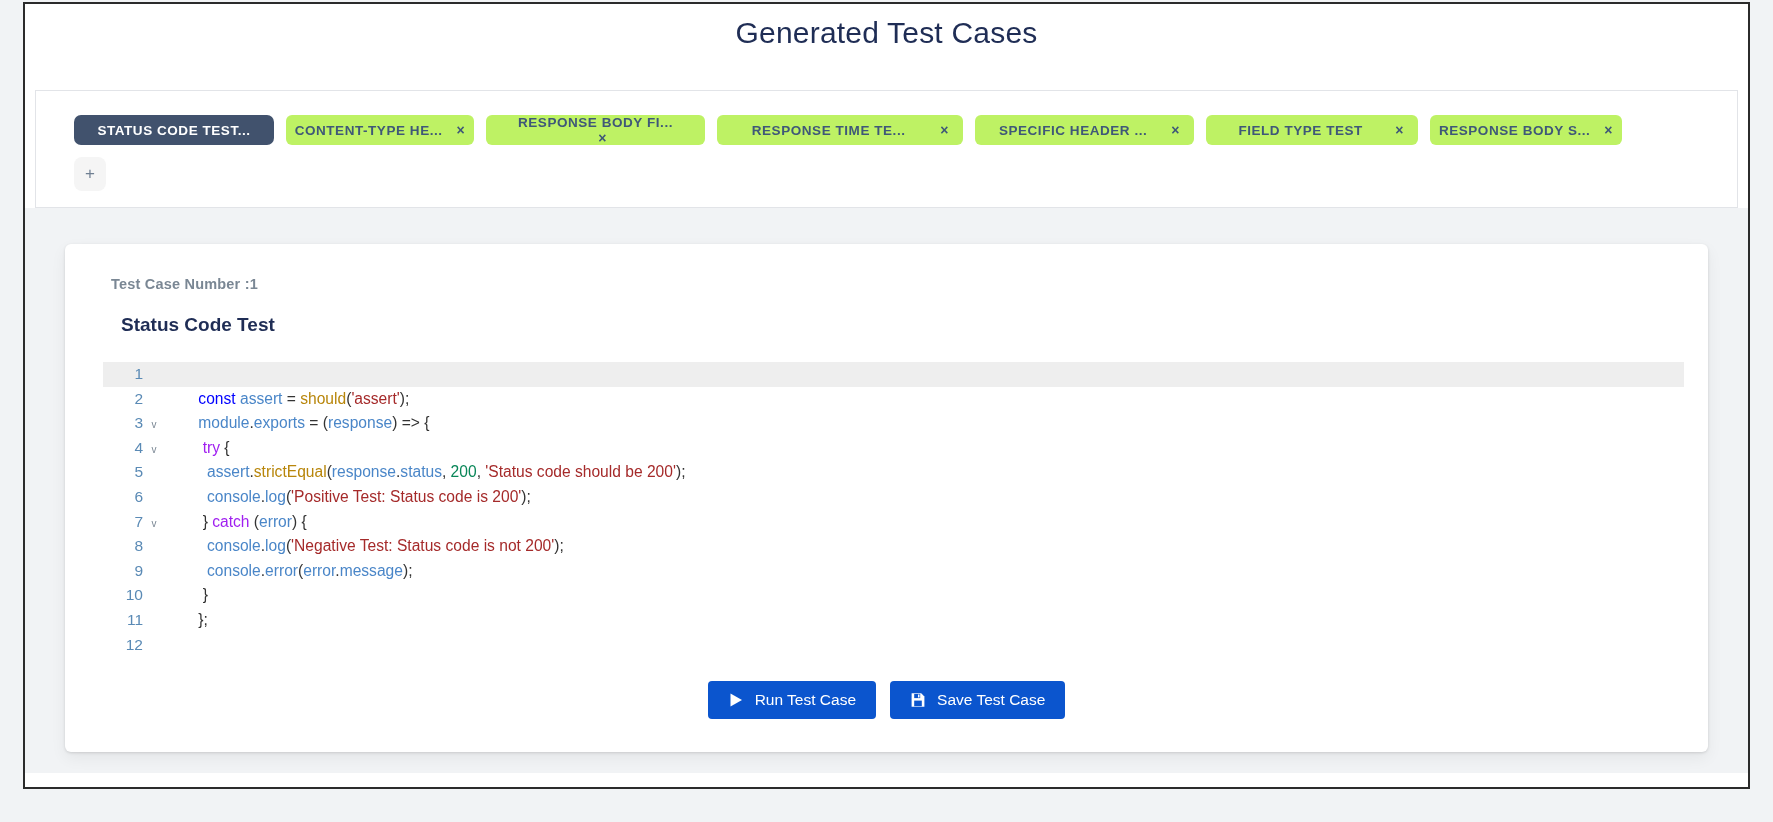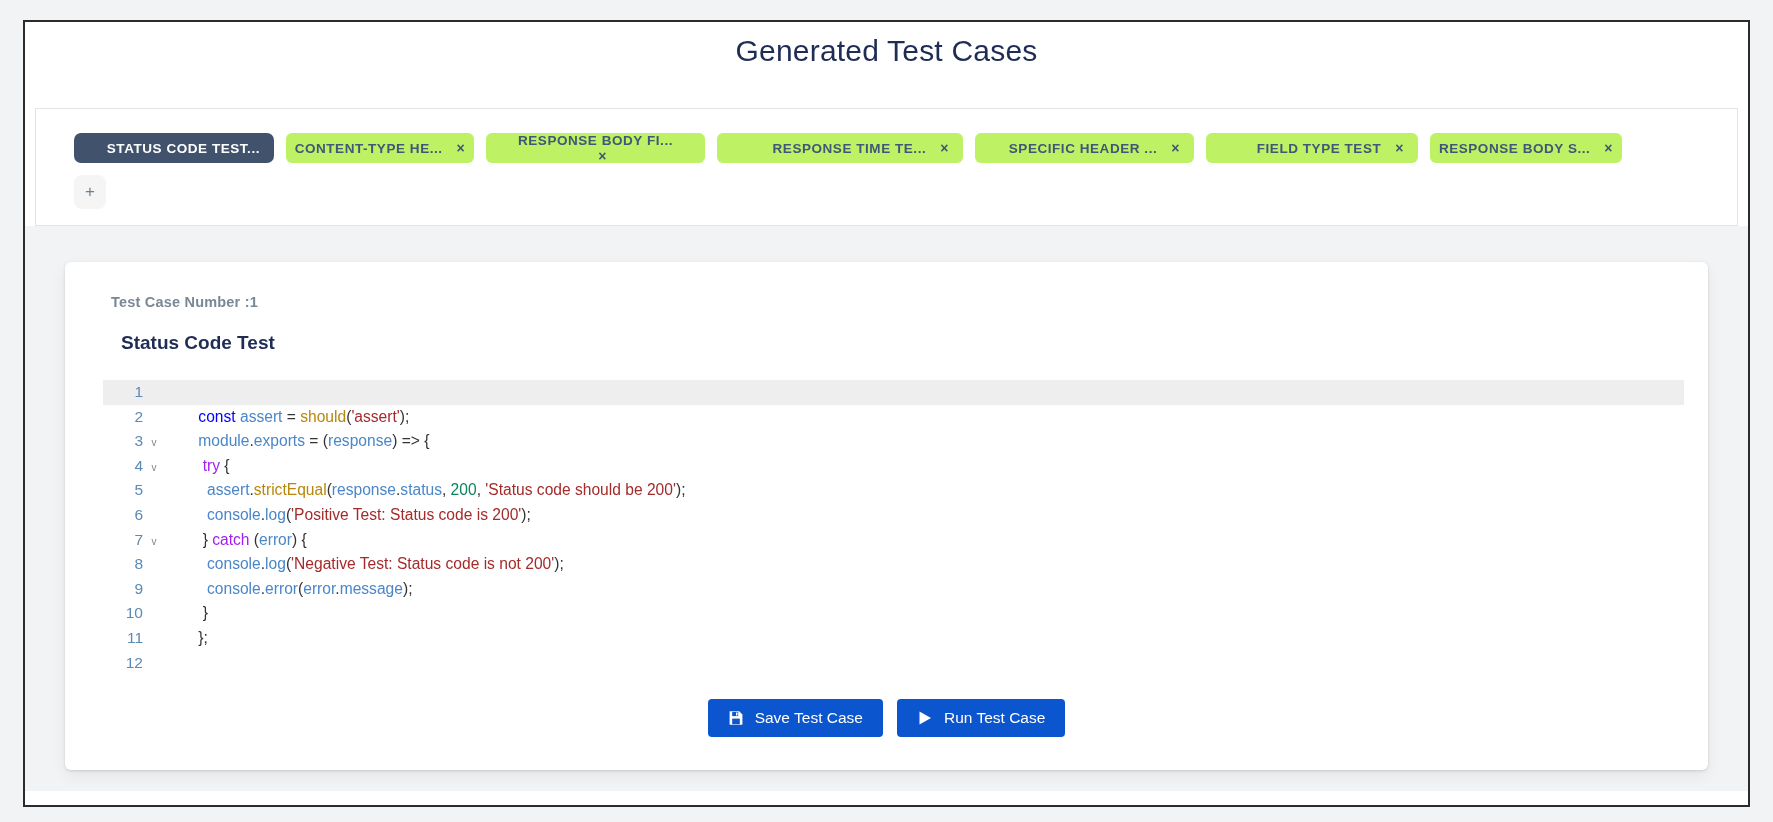--- a/index.html
+++ b/index.html
@@ -15,21 +15,21 @@
     position: relative;
     width: 1773px;
     height: 822px;
     background: #f1f3f5;
   }
 
   
   .frame {
     position: absolute;
     left: 23px;
-    top: 20px;
+    top: 2px;
     width: 1727px;
     height: 787px;
     border: 2px solid #2b2b2b;
     background: #ffffff;
     overflow: hidden;
   }
 
   
   .page-header {
     height: 86px;
@@ -74,21 +74,21 @@
     padding: 0 14px;
     font-size: 13.5px;
     font-weight: 700;
     letter-spacing: .55px;
     color: #3f5878;
     cursor: pointer;
     flex: none;
   }
   .tab .tab-label {
     display: inline-block;
-    text-align: right;
+    text-align: center;
   }
   .tab.active {
     background: #41526d;
     color: #ffffff;
     border-radius: 7px;
   }
   .tab-close {
     margin-left: 14px;
     font-size: 14px;
     font-weight: 700;
@@ -329,36 +329,36 @@
               <span class="ln">12</span>
               <span class="fold"></span>
               <span class="code-text"></span>
             </div>
           </div>
 
         <div class="actions">
           <button class="btn">
             <span>
               <svg width="16" height="16" viewBox="0 0 16 16" aria-hidden="true">
+                <path fill="#ffffff" d="M2.5 1.4 L14 8 L2.5 14.6 Z"></path>
+              </svg>
+            </span>
+            <span>Run Test Case</span>
+          </button>
+
+          <button class="btn">
+            <span>
+              <svg width="16" height="16" viewBox="0 0 16 16" aria-hidden="true">
                 <path fill="#ffffff" d="M1.6 1.2h9.6l3.2 3.2v10.4H1.6V1.2z"></path>
                 <rect x="4.2" y="1.9" width="6" height="4.2" fill="#0b55ce"></rect>
                 <rect x="8.0" y="2.5" width="1.5" height="3" fill="#ffffff"></rect>
                 <rect x="4.2" y="8.6" width="7.6" height="5.6" fill="#0b55ce"></rect>
               </svg>
             </span>
             <span>Save Test Case</span>
           </button>
-
-          <button class="btn">
-            <span>
-              <svg width="16" height="16" viewBox="0 0 16 16" aria-hidden="true">
-                <path fill="#ffffff" d="M2.5 1.4 L14 8 L2.5 14.6 Z"></path>
-              </svg>
-            </span>
-            <span>Run Test Case</span>
-          </button>
         </div>
 
       </div>
     </div>
 
   </div>
 </div>
 
 </body></html>

